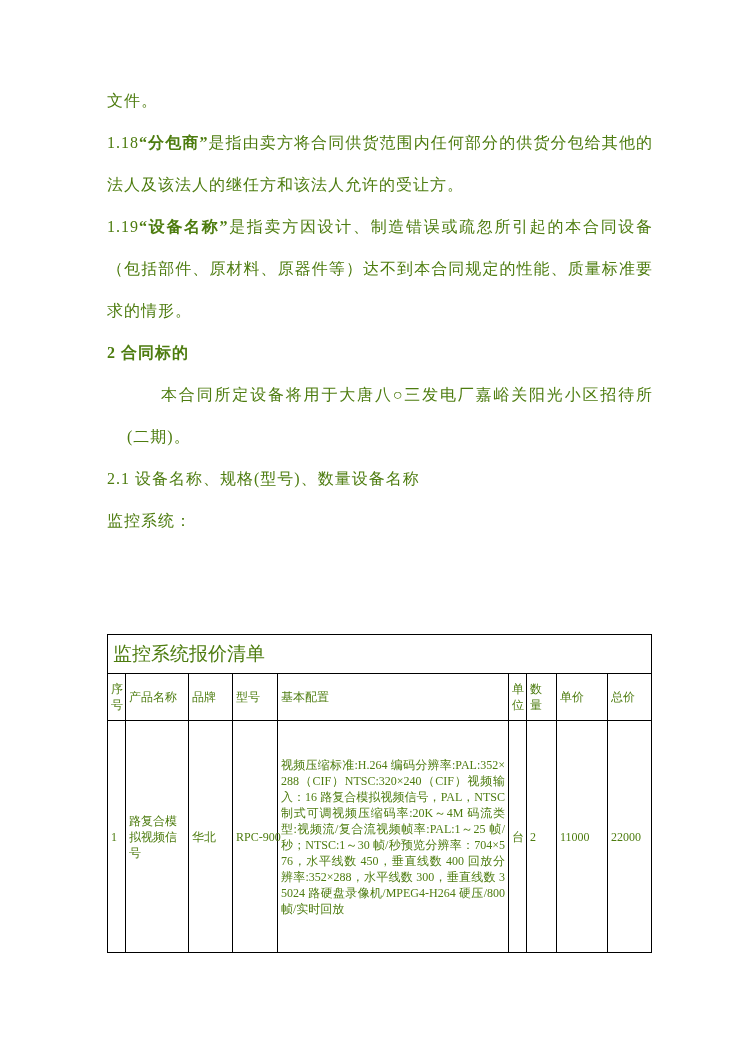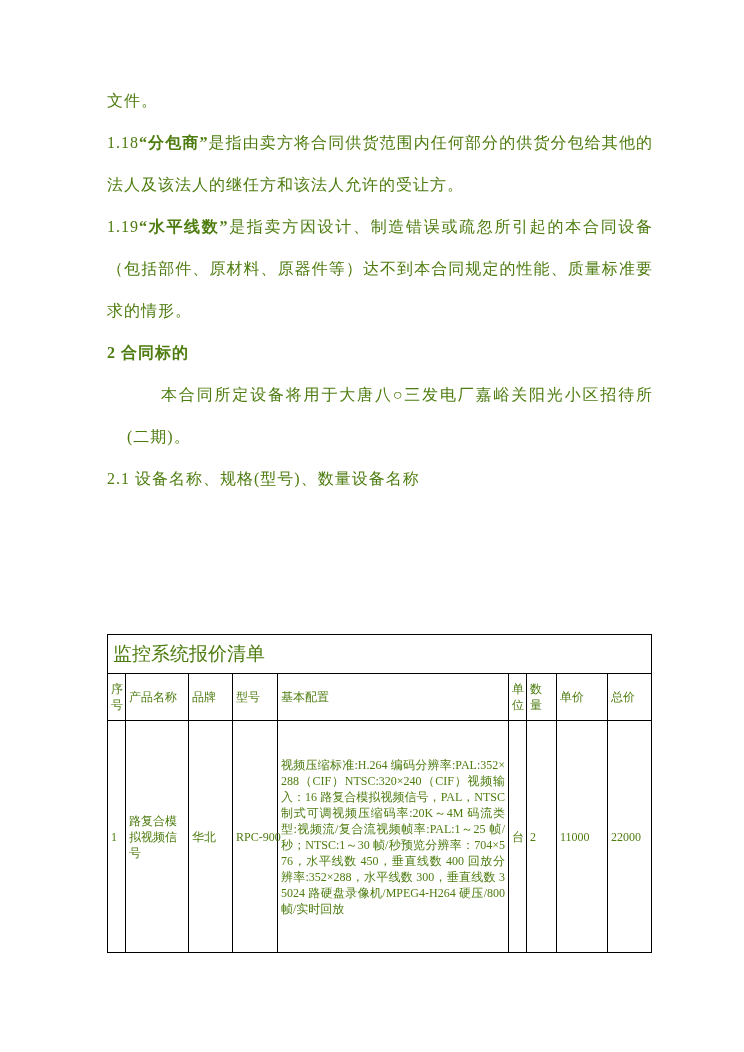--- a/index.html
+++ b/index.html
@@ -70,28 +70,29 @@
 </head>
 <body>
 
 <div class="page">
   <div class="content">
 
     <p class="doc">文件。</p>
 
     <p class="doc"><span>1.18</span><b>“分包商”</b><span>是指由卖方将合同供货范围内任何部分的供货分包给其他的法人及该法人的继任方和该法人允许的受让方。</span></p>
 
-    <p class="doc"><span>1.19</span><b>“水平线数”</b><span>是指卖方因设计、制造错误或疏忽所引起的本合同设备（包括部件、原材料、原器件等）达不到本合同规定的性能、质量标准要求的情形。</span></p>
+    <p class="doc"><span>1.19</span><b>“设备名称”</b><span>是指卖方因设计、制造错误或疏忽所引起的本合同设备（包括部件、原材料、原器件等）达不到本合同规定的性能、质量标准要求的情形。</span></p>
 
     <p class="doc heading">2 合同标的</p>
 
     <p class="doc indent">本合同所定设备将用于大唐八○三发电厂嘉峪关阳光小区招待所(二期)。</p>
 
     <p class="doc">2.1 设备名称、规格(型号)、数量设备名称</p>
 
+    <p class="doc">监控系统：</p>
 
   </div>
 
   <table class="price-table">
     <colgroup>
       <col style="width:18px">
       <col style="width:63px">
       <col style="width:44px">
       <col style="width:45px">
       <col style="width:231px">

